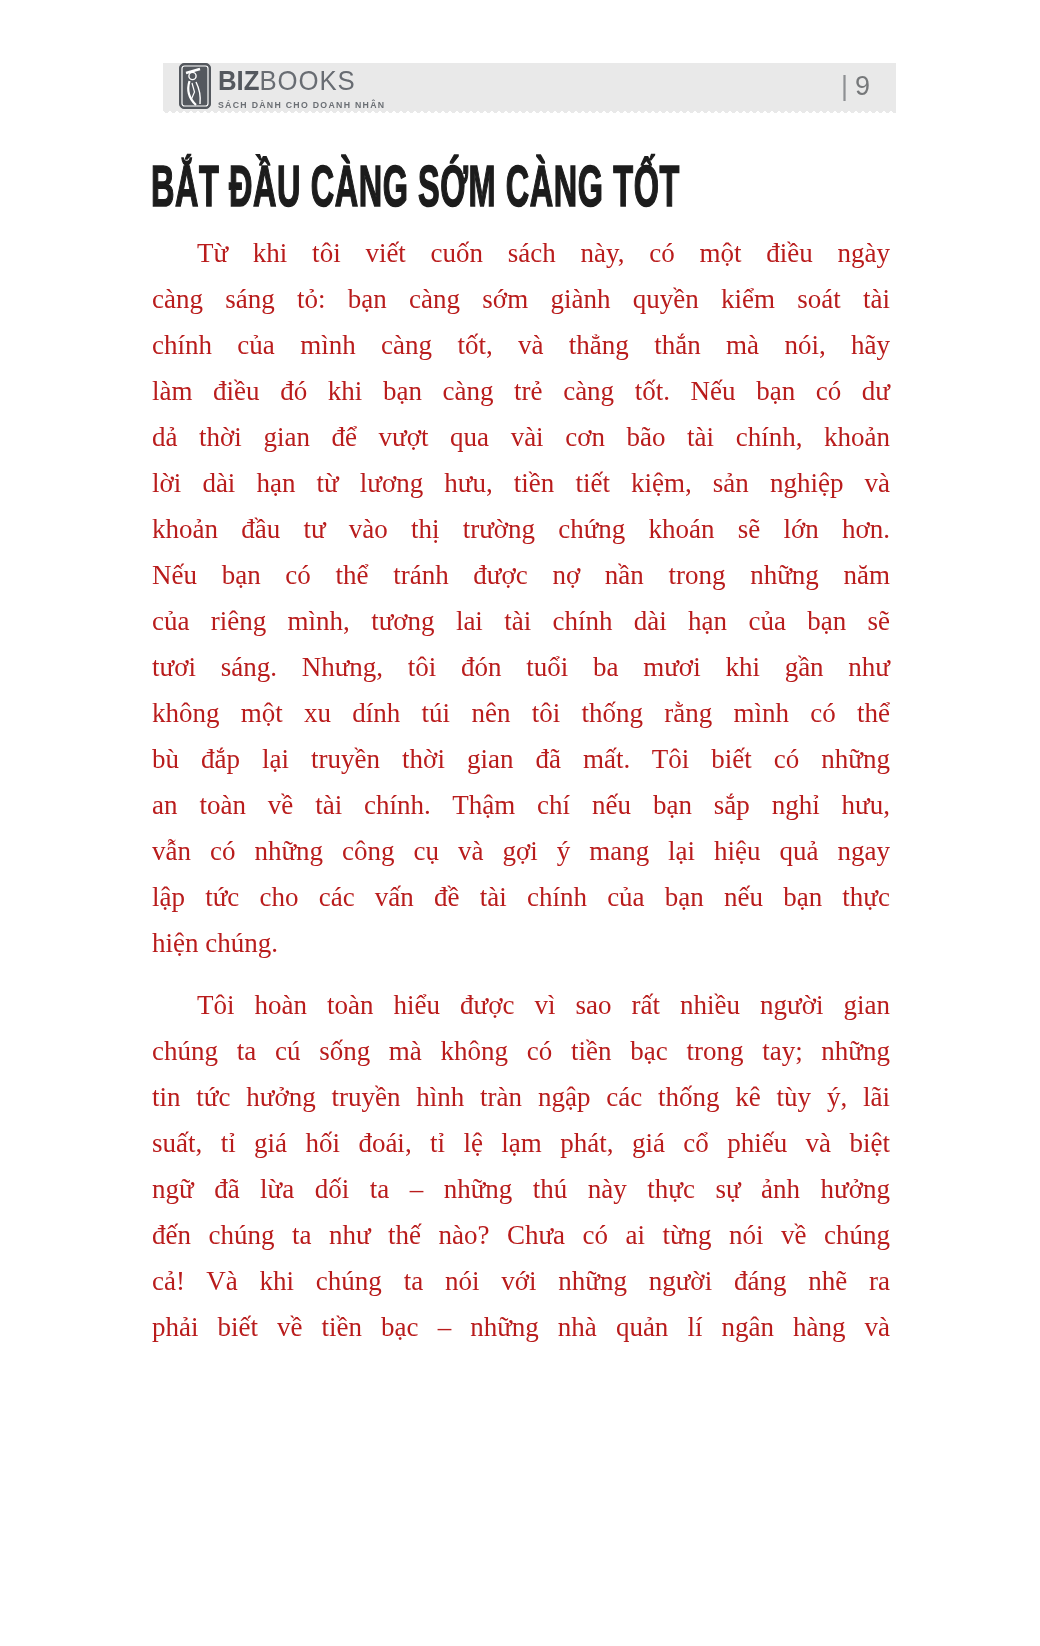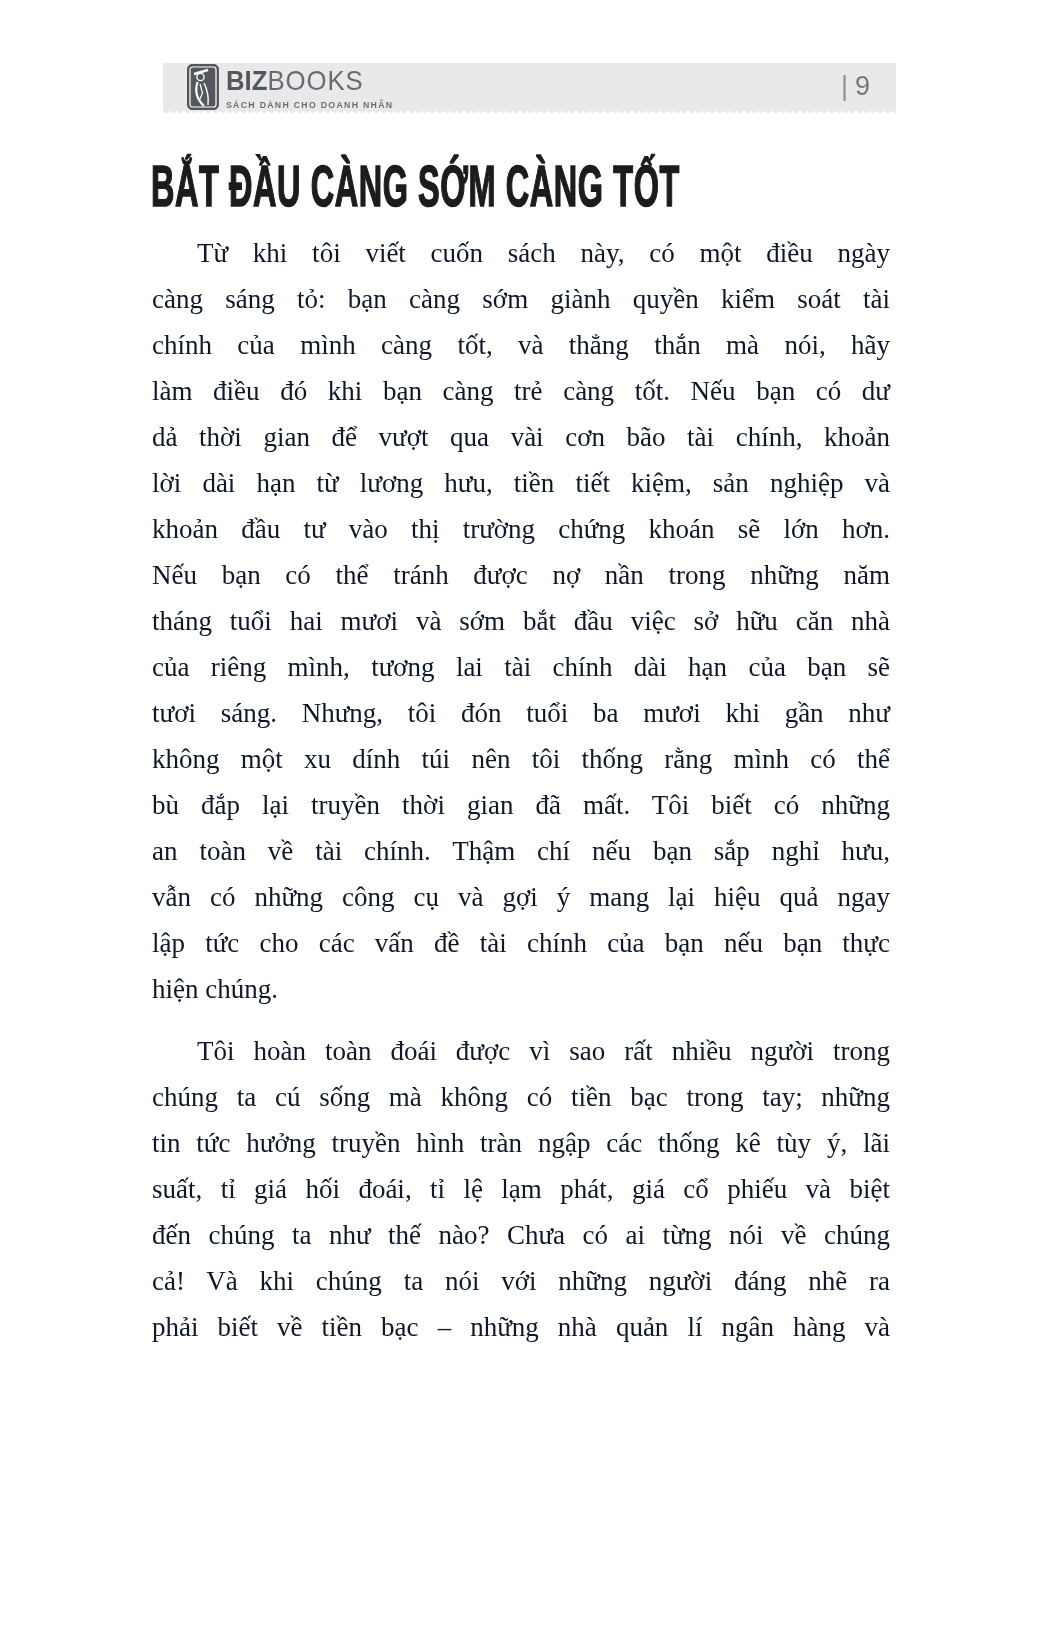--- a/index.html
+++ b/index.html
@@ -18,22 +18,22 @@
     width:733px;height:48px;
     background:#e9e9e9;
   }
   .header-band .perf-edge{
     position:absolute;left:0;right:0;bottom:-5px;height:6px;
     background:radial-gradient(circle at 3.5px 0px,#e9e9e9 2.7px,rgba(0,0,0,0) 3px);
     background-size:7px 6px;
     background-repeat:repeat-x;
   }
   .logo{
-    position:absolute;left:24px;top:-1px;
-    display:flex;align-items:flex-end;
+    position:absolute;left:16px;top:-1px;
+    display:flex;align-items:center;
   }
   .logo-book{
     width:32px;height:46px;display:block;flex:0 0 auto;
   }
   .logo-textcol{
     margin-left:7px;
     display:flex;flex-direction:column;
     transform:scaleX(.92);transform-origin:left top;
   }
   .logo-word{
@@ -70,21 +70,21 @@
     -webkit-text-stroke:1.6px #1c1c1c;
     white-space:nowrap;
     transform:scaleX(.56);
     transform-origin:left top;
   }
 
   
   .body-text{
     position:absolute;left:152px;top:230px;width:738px;
     font-size:27px;line-height:46px;
-    color:#0f172a;
+    color:#b91c1c;
   }
   .para{margin:0;}
   .para + .para{margin-top:16px;}
   .line{
     text-align:justify;
     text-align-last:justify;
   }
   .line.last{text-align-last:left;}
   .line.first{text-indent:45px;}
 </style>
@@ -124,34 +124,34 @@
   <article class="body-text">
       <div class="para">
         <div class="line first">Từ khi tôi viết cuốn sách này, có một điều ngày</div>
         <div class="line">càng sáng tỏ: bạn càng sớm giành quyền kiểm soát tài</div>
         <div class="line">chính của mình càng tốt, và thẳng thắn mà nói, hãy</div>
         <div class="line">làm điều đó khi bạn càng trẻ càng tốt. Nếu bạn có dư</div>
         <div class="line">dả thời gian để vượt qua vài cơn bão tài chính, khoản</div>
         <div class="line">lời dài hạn từ lương hưu, tiền tiết kiệm, sản nghiệp và</div>
         <div class="line">khoản đầu tư vào thị trường chứng khoán sẽ lớn hơn.</div>
         <div class="line">Nếu bạn có thể tránh được nợ nần trong những năm</div>
-        <div class="line">tháng tuổi hai mươi và sớm bắt đầu việc sở hữu căn nhà</div>
         <div class="line">của riêng mình, tương lai tài chính dài hạn của bạn sẽ</div>
         <div class="line">tươi sáng. Nhưng, tôi đón tuổi ba mươi khi gần như</div>
         <div class="line">không một xu dính túi nên tôi thống rằng mình có thể</div>
         <div class="line">bù đắp lại truyền thời gian đã mất. Tôi biết có những</div>
         <div class="line">an toàn về tài chính. Thậm chí nếu bạn sắp nghỉ hưu,</div>
         <div class="line">vẫn có những công cụ và gợi ý mang lại hiệu quả ngay</div>
         <div class="line">lập tức cho các vấn đề tài chính của bạn nếu bạn thực</div>
         <div class="line last">hiện chúng.</div>
       </div>
       <div class="para">
-        <div class="line first">Tôi hoàn toàn đoái được vì sao rất nhiều người trong</div>
+        <div class="line first">Tôi hoàn toàn hiểu được vì sao rất nhiều người gian</div>
         <div class="line">chúng ta cú sống mà không có tiền bạc trong tay; những</div>
         <div class="line">tin tức hưởng truyền hình tràn ngập các thống kê tùy ý, lãi</div>
         <div class="line">suất, tỉ giá hối đoái, tỉ lệ lạm phát, giá cổ phiếu và biệt</div>
+        <div class="line">ngữ đã lừa dối ta – những thú này thực sự ảnh hưởng</div>
         <div class="line">đến chúng ta như thế nào? Chưa có ai từng nói về chúng</div>
         <div class="line">cả! Và khi chúng ta nói với những người đáng nhẽ ra</div>
         <div class="line">phải biết về tiền bạc – những nhà quản lí ngân hàng và</div>
       </div>
     </article>
 
 </div>
 
 </body></html>

